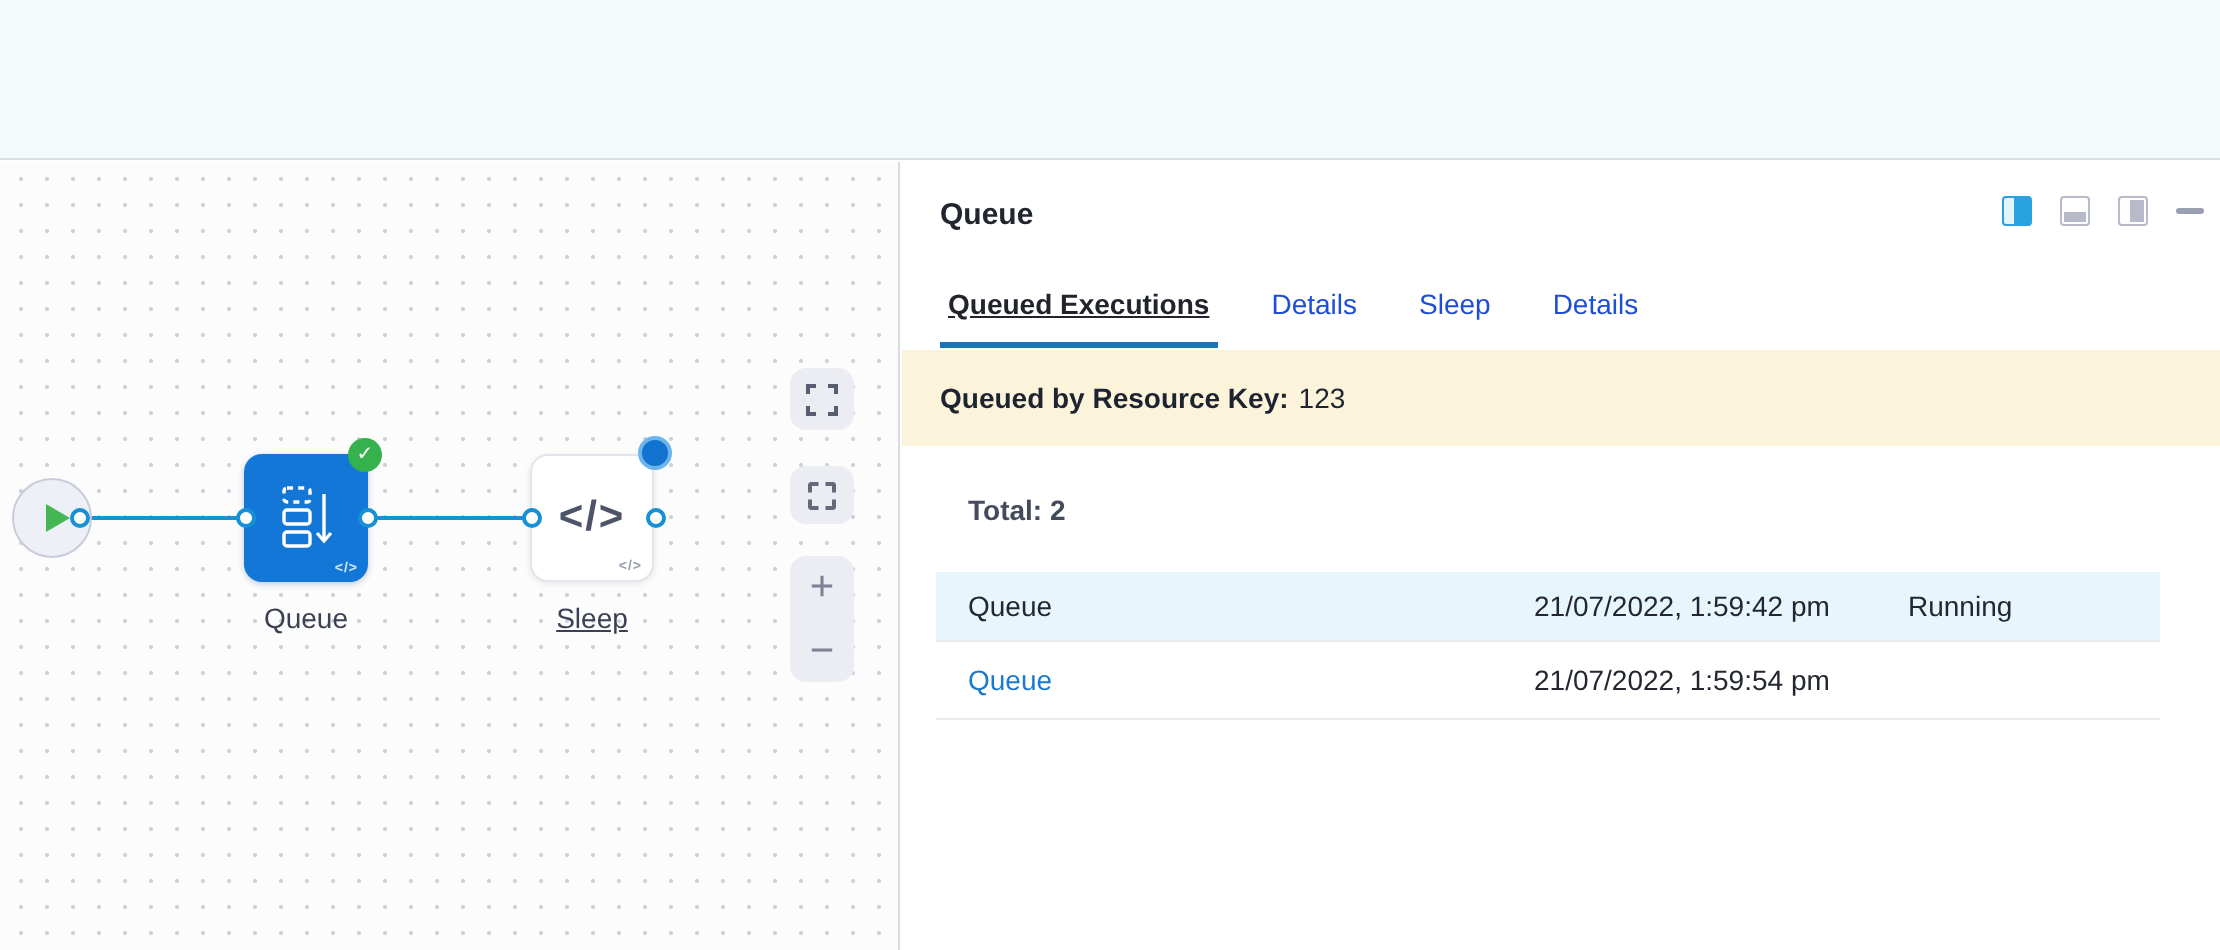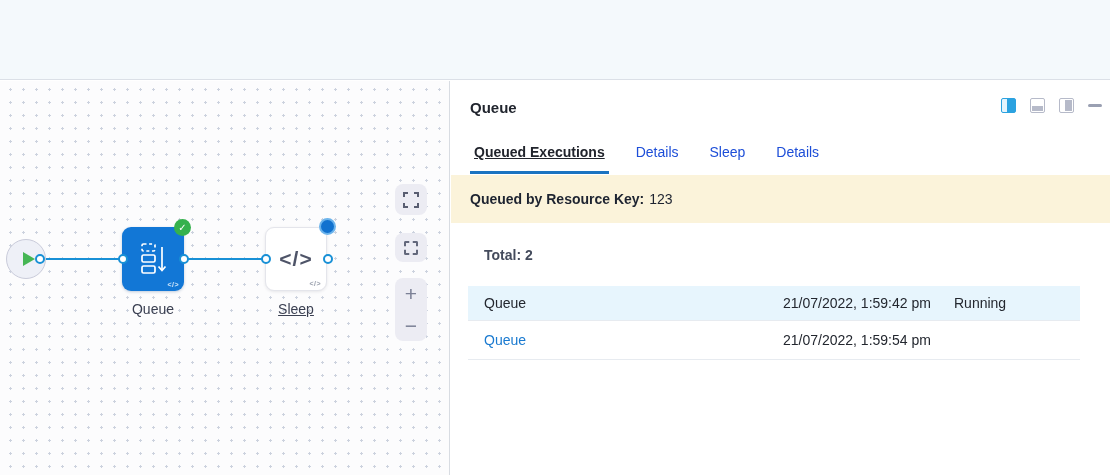--- a/index.html
+++ b/index.html
@@ -93,21 +93,21 @@
 
   .total { position:absolute; left:33px; top:166px; font-size:14px;
     font-weight:700; color:#444b5c; }
 
   .table { position:absolute; left:17px; top:205px; width:612px; }
   .trow { display:flex; align-items:center; height:35px; padding:0 16px;
     font-size:14px; color:#23272f; border-bottom:1px solid #e7ebf0; cursor:pointer; }
   .trow.highlight { background:#e7f5fd; }
   .trow.plain { height:39px; }
   .c-name { width:283px; }
-  .c-time { flex:1; text-align:left;margin-left:16px; }
+  .c-time { flex:1; text-align:left; }
   .c-status { width:110px; }
   .link { color:#1a7ad0; }
 
   .qsvg { display:block; }
 </style>
 </head>
 <body>
 
 <div id="app">
 

